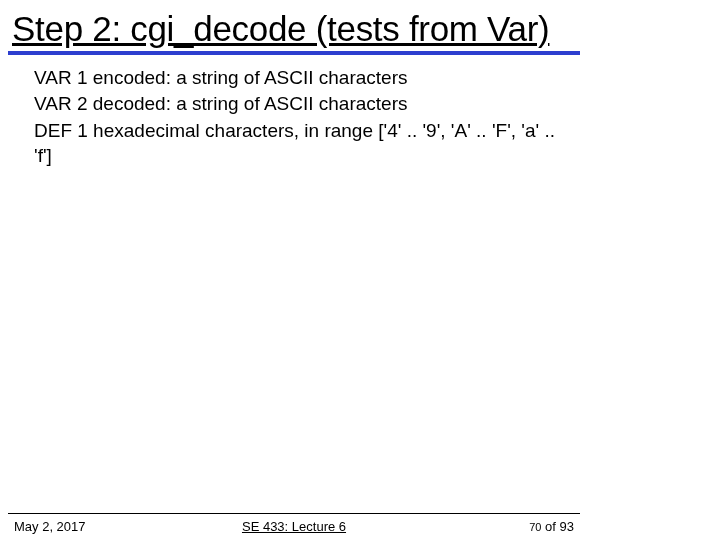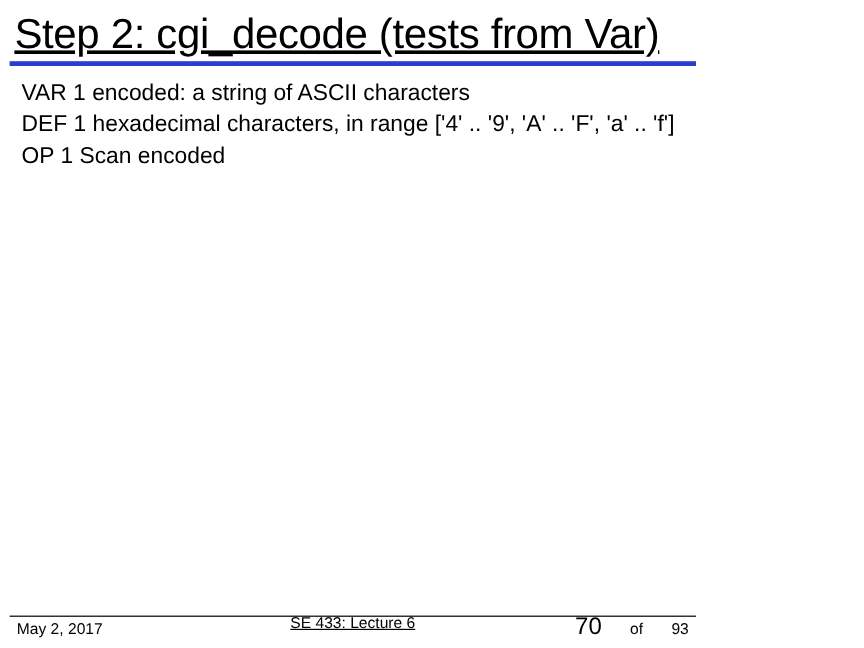--- a/index.html
+++ b/index.html
@@ -29,21 +29,21 @@
     height: 4px;
     background: #2d3ecf;
     margin: 0 8px 10px 8px;
   }
   .body {
     padding: 0 18px;
     font-size: 19px;
     line-height: 1.35;
   }
   .body p {
-    margin: 0 0 1px 0;
+    margin: 0 0 1px 16px;
   }
   .footer {
     position: absolute;
     left: 0;
     right: 0;
     bottom: 6px;
     display: flex;
     align-items: baseline;
     font-size: 13px;
     padding: 0 14px;
@@ -60,36 +60,36 @@
     margin-left: auto;
   }
   .footer-rule {
     position: absolute;
     left: 8px;
     right: 8px;
     bottom: 26px;
     height: 1px;
     background: #000;
   }
-  .page-cur { font-size: 20px; text-align: center; }
-  .page-of  { font-size: 13px; margin-left: 20px; }
+  .page-cur { font-size: 11px; text-align: center; }
+  .page-of  { font-size: 13px; }
 </style>
 </head>
 <body>
 
 <div class="slide">
 
   <div class="title">Step 2: cgi_decode (tests from Var)</div>
 
   <div class="rule"></div>
 
   <div class="body">
     <p>VAR 1 encoded: a string of ASCII characters</p>
+    <p>VAR 2 decoded: a string of ASCII characters</p>
     <p>DEF 1 hexadecimal characters, in range  ['4' .. '9', 'A' .. 'F', 'a' .. 'f']</p>
-    <p>OP 1 Scan encoded</p>
   </div>
 
   <div class="footer-rule"></div>
 
   <div class="footer">
     <span class="left">May 2, 2017</span>
     <span class="center">SE 433: Lecture 6</span>
     <span class="right">
       <span class="page-cur">70</span><span class="page-of"> of </span><span class="page-of">93</span>
     </span>

